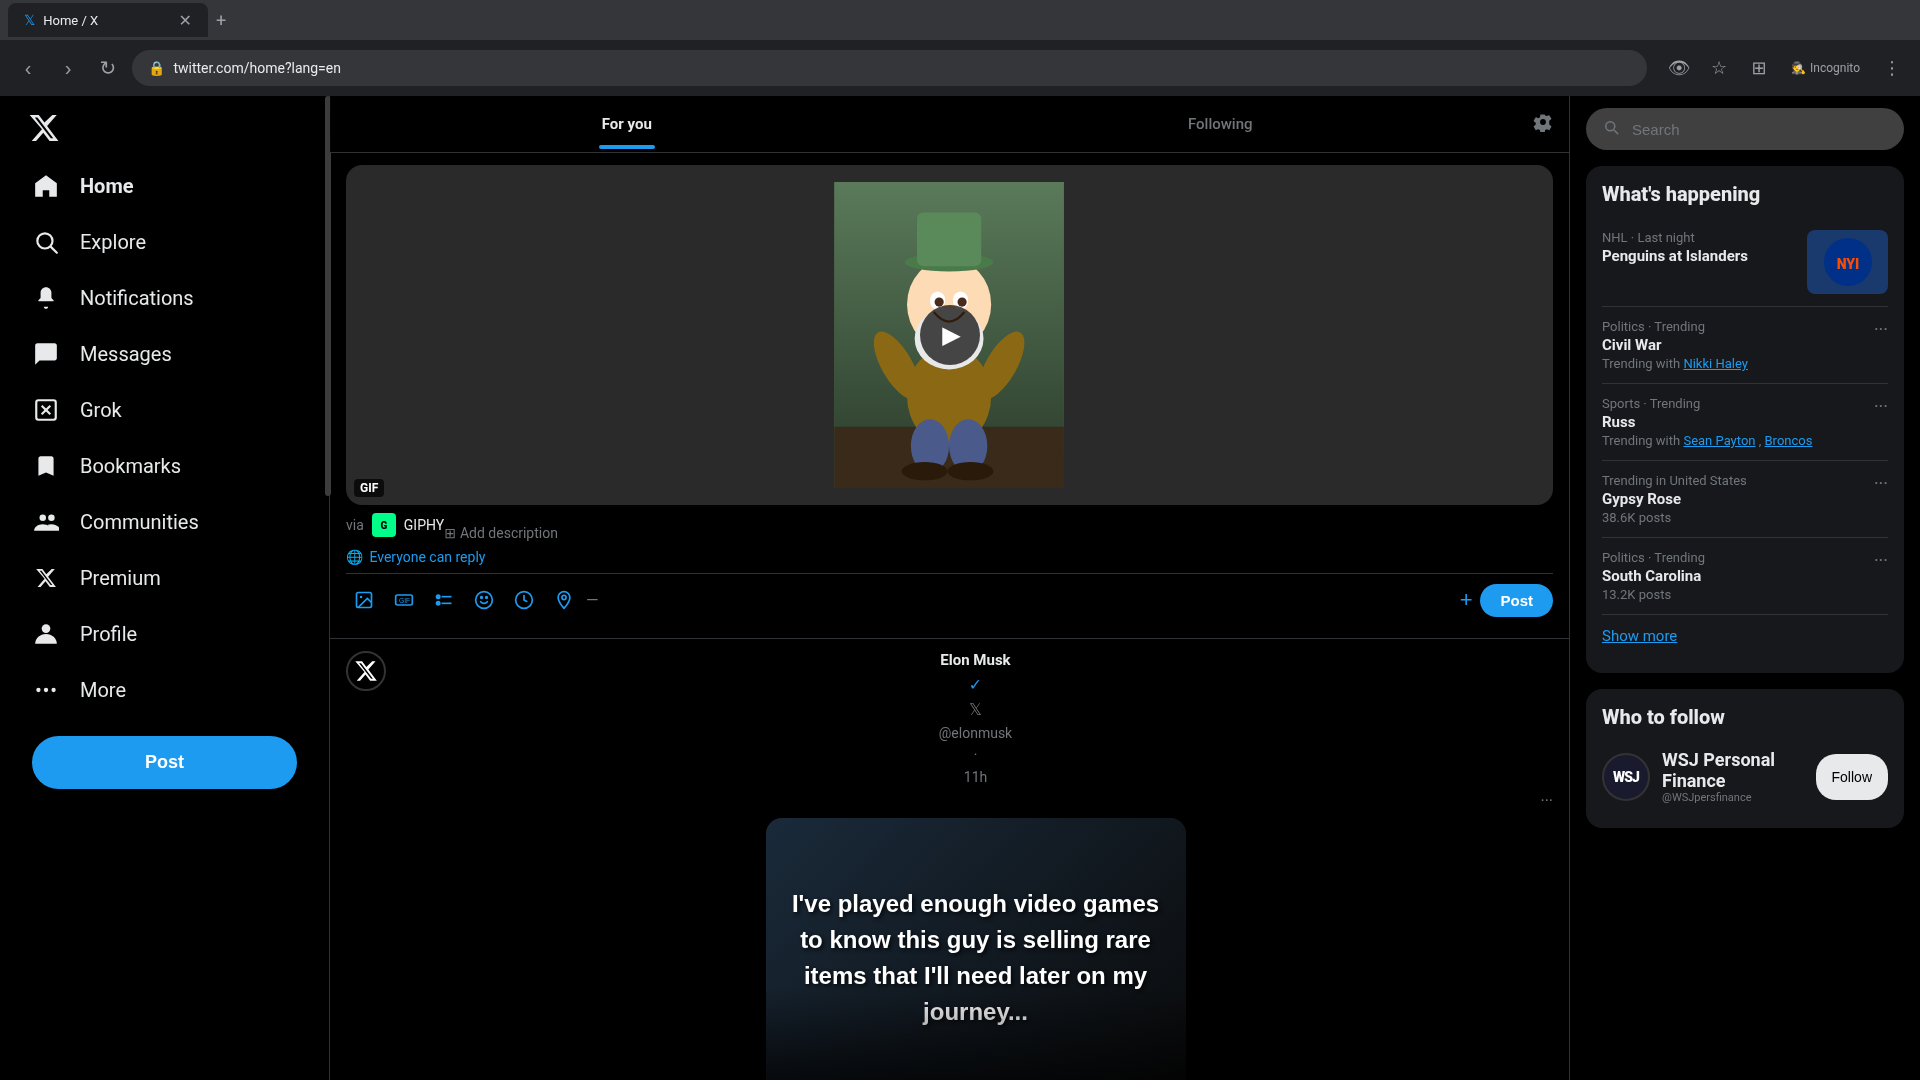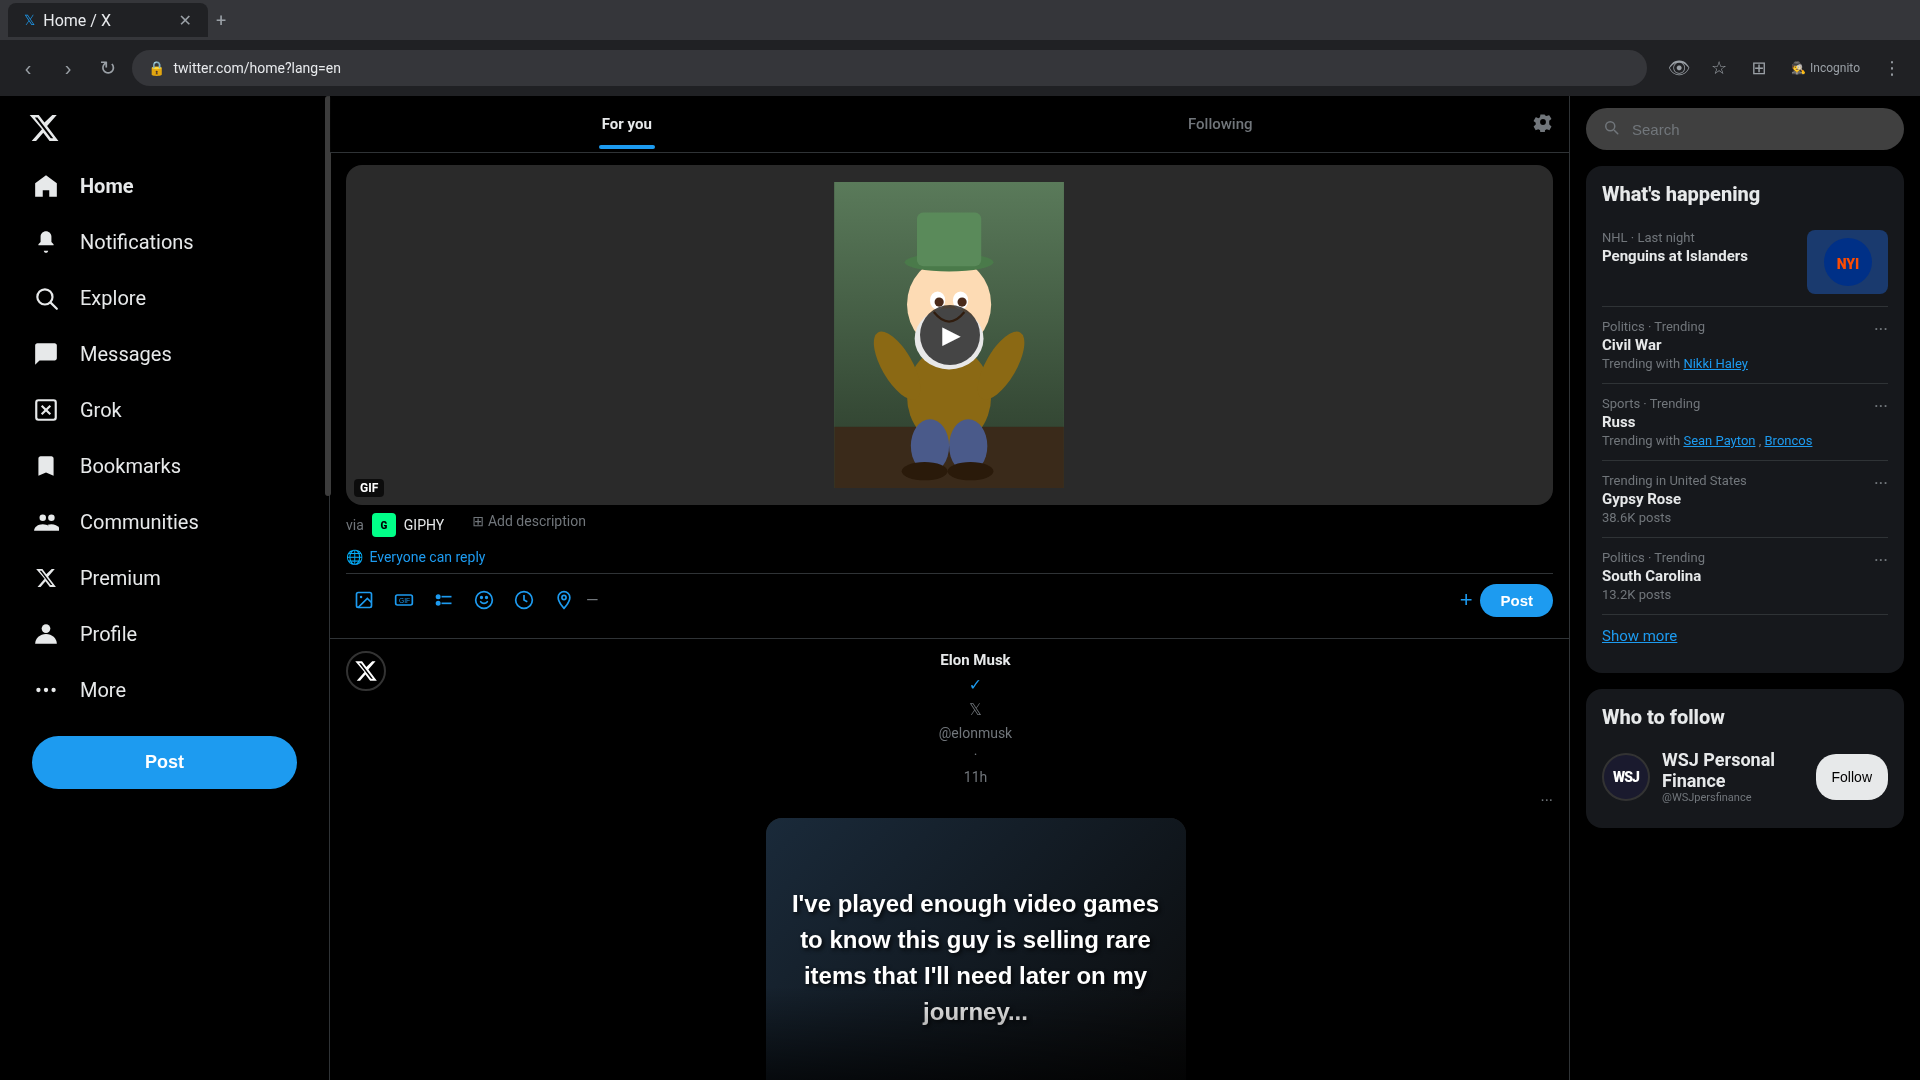--- a/index.html
+++ b/index.html
@@ -3,21 +3,21 @@
   <meta charset="utf-8">
   <style>
     * { margin: 0; padding: 0; box-sizing: border-box; }
     body { background: #000; color: #e7e9ea; font-family: -apple-system, BlinkMacSystemFont, "Segoe UI", Roboto, Helvetica, Arial, sans-serif; display: flex; flex-direction: column; height: 1080px; overflow: hidden; }
 
     
     .browser-chrome { background: #202124; height: 96px; flex-shrink: 0; }
     .browser-tabs { display: flex; align-items: center; height: 40px; padding: 0 8px; background: #35363a; }
     .browser-tab { display: flex; align-items: center; gap: 8px; background: #202124; padding: 6px 16px; border-radius: 8px 8px 0 0; min-width: 200px; height: 34px; position: relative; }
     .browser-tab-icon { color: #1d9bf0; font-size: 14px; }
-    .browser-tab-title { color: #e8eaed; font-size: 16px; }
+    .browser-tab-title { color: #e8eaed; font-size: 13px; }
     .browser-tab-close { margin-left: auto; color: #9aa0a6; cursor: pointer; font-size: 16px; }
     .browser-tab-new { margin-left: 8px; color: #9aa0a6; font-size: 18px; cursor: pointer; }
     .browser-nav { display: flex; align-items: center; height: 56px; padding: 0 12px; gap: 8px; }
     .browser-nav-btn { background: none; border: none; color: #9aa0a6; font-size: 20px; cursor: pointer; width: 32px; height: 32px; display: flex; align-items: center; justify-content: center; border-radius: 50%; }
     .browser-address { flex: 1; background: #35363a; border: none; border-radius: 20px; padding: 6px 16px; color: #e8eaed; font-size: 14px; height: 36px; display: flex; align-items: center; gap: 8px; }
     .browser-address-text { color: #e8eaed; font-size: 14px; }
     .browser-actions { display: flex; align-items: center; gap: 8px; margin-left: 8px; }
     .browser-action-btn { background: none; border: none; color: #9aa0a6; font-size: 18px; cursor: pointer; width: 32px; height: 32px; display: flex; align-items: center; justify-content: center; border-radius: 50%; }
     .incognito-badge { background: none; border: none; color: #9aa0a6; font-size: 12px; display: flex; align-items: center; gap: 4px; cursor: pointer; padding: 4px 8px; border-radius: 4px; }
 
@@ -160,33 +160,33 @@
         <span class="nav-icon">
           <svg width="26" height="26" viewBox="0 0 24 24" fill="currentColor">
               <path d="M12 2L2 9.5V22h7v-6h6v6h7V9.5L12 2z"></path>
             </svg>
         </span>
         <span class="nav-label">Home</span>
       </div>
       <div class="nav-item">
         <span class="nav-icon">
           <svg width="26" height="26" viewBox="0 0 24 24" fill="currentColor">
-              <path d="M12 2C9.24 2 7 4.24 7 7v5l-2 2v1h14v-1l-2-2V7c0-2.76-2.24-5-5-5zm0 20c1.1 0 2-.9 2-2h-4c0 1.1.9 2 2 2z"></path>
-            </svg>
-        </span>
-        <span class="nav-label">Notifications</span>
-      </div>
-      <div class="nav-item">
-        <span class="nav-icon">
-          <svg width="26" height="26" viewBox="0 0 24 24" fill="currentColor">
               <circle cx="11" cy="11" r="7" fill="none" stroke="currentColor" stroke-width="2"></circle>
               <line x1="16.5" y1="16.5" x2="22" y2="22" stroke="currentColor" stroke-width="2" stroke-linecap="round"></line>
             </svg>
         </span>
         <span class="nav-label">Explore</span>
+      </div>
+      <div class="nav-item">
+        <span class="nav-icon">
+          <svg width="26" height="26" viewBox="0 0 24 24" fill="currentColor">
+              <path d="M12 2C9.24 2 7 4.24 7 7v5l-2 2v1h14v-1l-2-2V7c0-2.76-2.24-5-5-5zm0 20c1.1 0 2-.9 2-2h-4c0 1.1.9 2 2 2z"></path>
+            </svg>
+        </span>
+        <span class="nav-label">Notifications</span>
       </div>
       <div class="nav-item">
         <span class="nav-icon">
           <svg width="26" height="26" viewBox="0 0 24 24" fill="currentColor">
               <path d="M20 2H4c-1.1 0-2 .9-2 2v18l4-4h14c1.1 0 2-.9 2-2V4c0-1.1-.9-2-2-2z"></path>
             </svg>
         </span>
         <span class="nav-label">Messages</span>
       </div>
       <div class="nav-item">
@@ -309,21 +309,21 @@
             <ellipse cx="118" cy="378" rx="30" ry="12" fill="#2a1a0a"></ellipse>
             <ellipse cx="178" cy="378" rx="30" ry="12" fill="#2a1a0a"></ellipse>
           </svg>
         </div>
         <div class="play-btn">
           <span class="play-icon">▶</span>
         </div>
         <div class="gif-badge">GIF</div>
       </div>
 
-      <div style="display:flex;align-items:flex-start;gap:28px;margin-bottom:8px;">
+      <div style="display:flex;align-items:flex-end;gap:0;margin-bottom:8px;">
         <div class="giphy-credit">
           <span>via</span>
           <div class="giphy-logo">G</div>
           <span style="color:#e7e9ea;">GIPHY</span>
         </div>
         <div class="add-desc">
           <span>⊞</span>
           <span>Add description</span>
         </div>
       </div>

